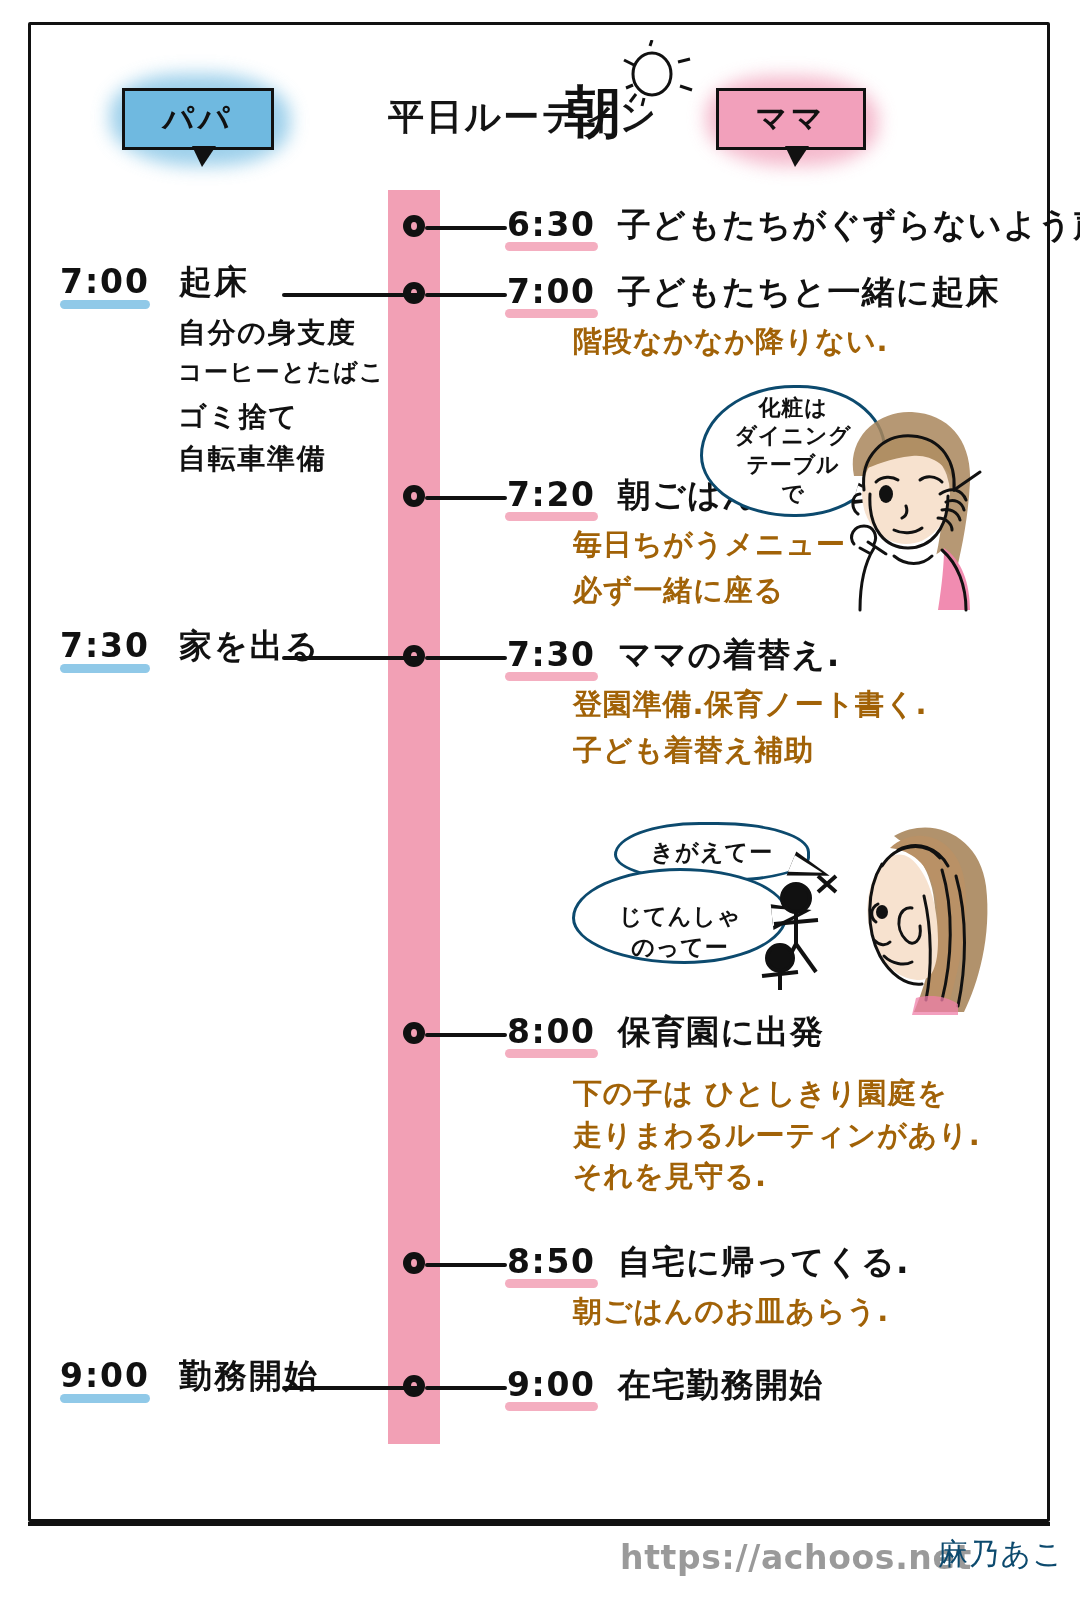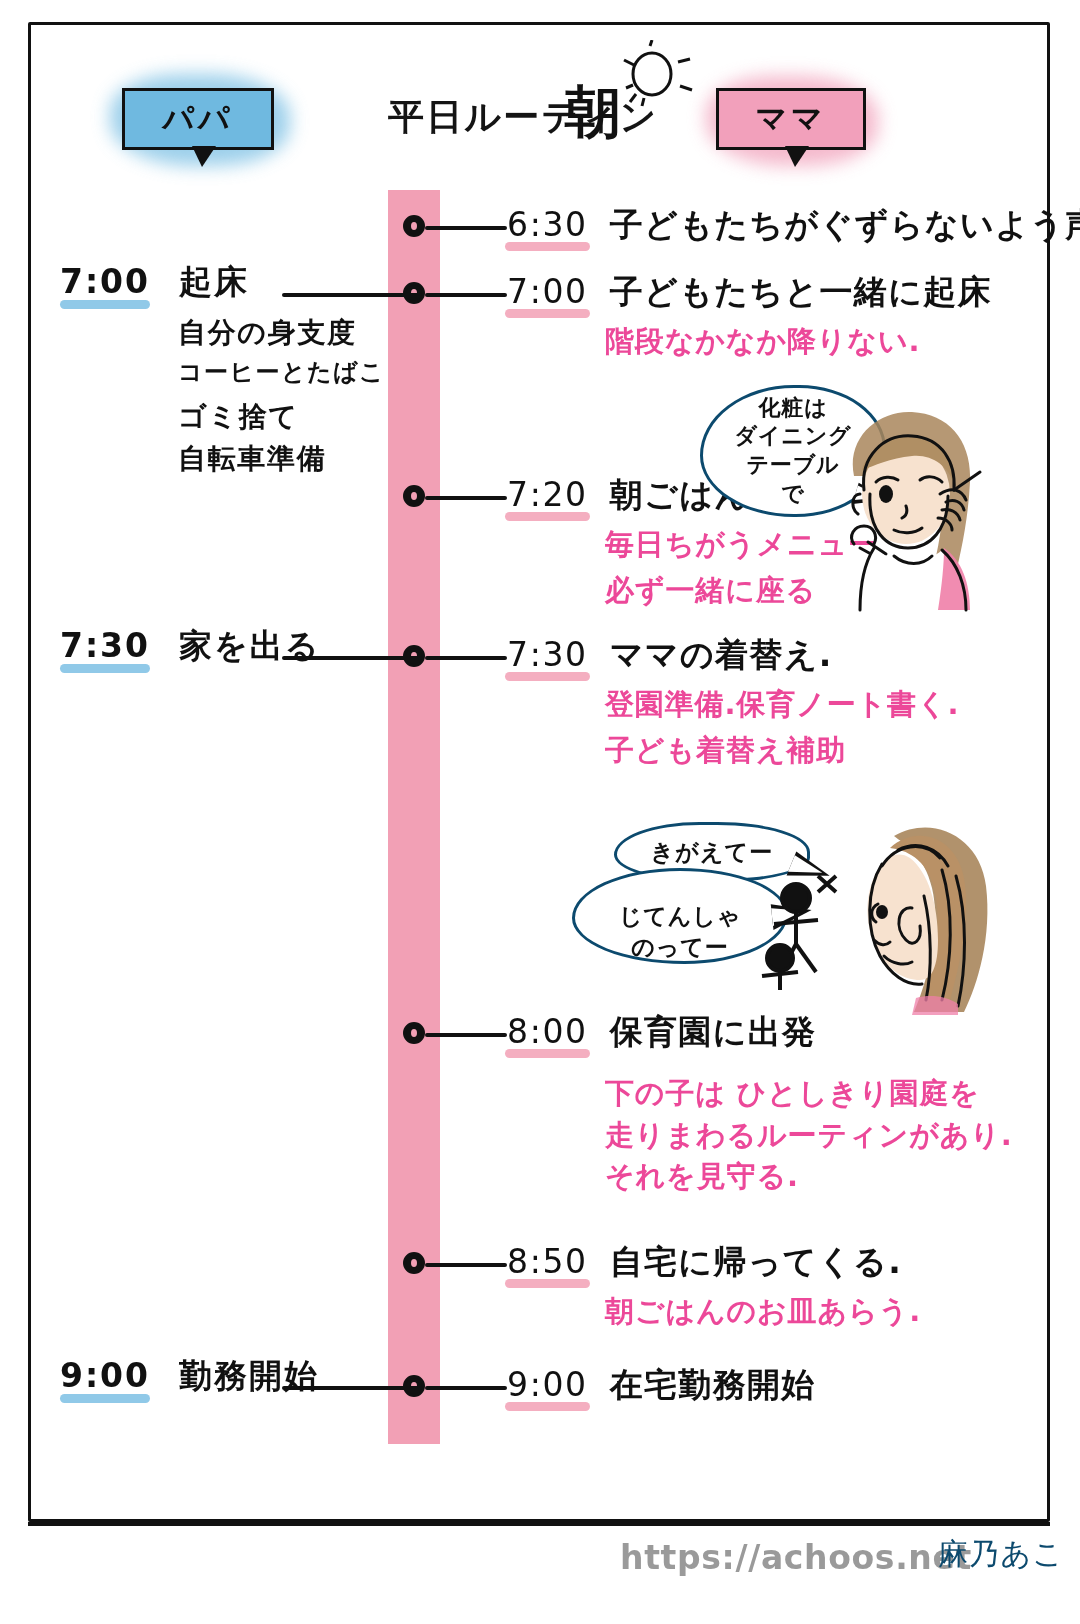--- a/index.html
+++ b/index.html
@@ -81,33 +81,33 @@
   }
   .connector{
     position:absolute;height:0;border-top:4px solid #111;left:425px;width:82px;
     border-radius:2px;
   }
   .connector.to-left{left:282px;width:140px;}
 
   
   .entry{position:absolute;left:505px;}
   .entry .time{
-    font-size:33px;font-weight:400;color:#111;letter-spacing:.05em;
+    font-size:33px;font-weight:700;color:#111;letter-spacing:.05em;
     display:inline-block;position:relative;padding:0 4px 2px 2px;text-align:right;
   }
   .entry .time::after{
     content:"";position:absolute;left:0;right:2px;bottom:-4px;height:9px;
     background:#f2a0b5;opacity:.85;border-radius:5px;
   }
   .entry .headline{
     font-size:33px;font-weight:700;color:#111;margin-left:18px;letter-spacing:.04em;
   }
   .entry .sub{
-    display:block;font-size:29px;font-weight:700;color:#ec4899;
-    margin-top:10px;margin-left:100px;letter-spacing:.03em;
+    display:block;font-size:29px;font-weight:700;color:#a16207;
+    margin-top:10px;margin-left:68px;letter-spacing:.03em;
   }
   .entry-row{display:flex;align-items:baseline;}
 
   
   .lentry{position:absolute;left:60px;}
   .lentry .ltime{
     font-size:33px;font-weight:700;color:#111;position:relative;
     display:inline-block;padding-bottom:2px;
   }
   .lentry .ltime::after{

